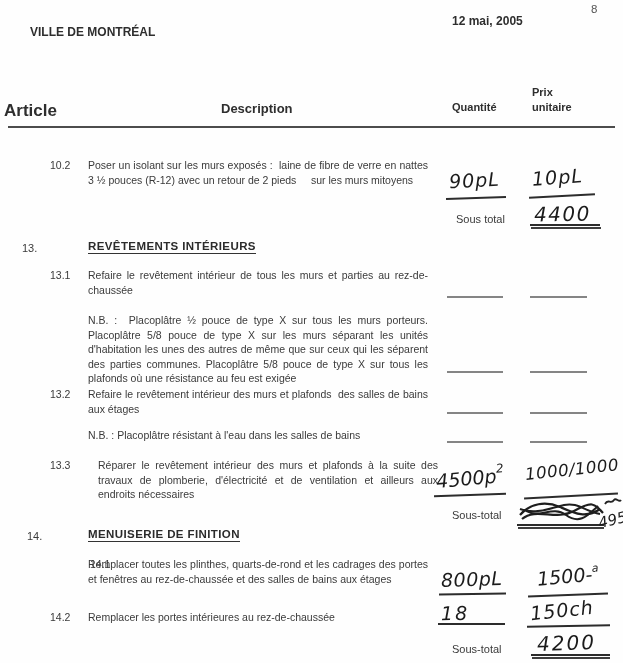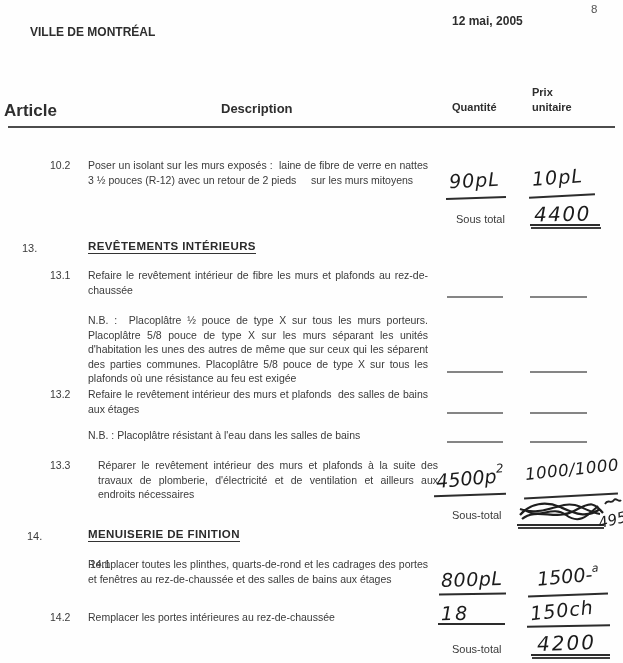--- a/index.html
+++ b/index.html
@@ -48,21 +48,21 @@
 
   <div class="abs typed" style="left:456px;top:212px;font-size:11px;">Sous total</div>
   <div class="hw" style="left:534px;top:202px;font-size:20px;letter-spacing:1.5px;transform:rotate(-1deg);">4400</div>
   <div class="hw-line" style="left:530px;top:224px;width:70px;"></div>
   <div class="hw-line" style="left:531px;top:227px;width:70px;height:2.4px;background:#3d3d3d;"></div>
 
   <div class="abs typed" style="left:22px;top:241px;font-size:11px;">13.</div>
   <div class="abs sect-title" style="left:88px;top:240px;">REVÊTEMENTS INTÉRIEURS</div>
 
   <div class="abs typed" style="left:50px;top:268px;">13.1</div>
-  <div class="abs typed desc" style="left:88px;top:268px;">Refaire le revêtement intérieur de fibre les murs et plafonds au rez-de-chaussée</div>
+  <div class="abs typed desc" style="left:88px;top:268px;">Refaire le revêtement intérieur de tous les murs et parties au rez-de-chaussée</div>
   <div class="abs bline" style="left:447px;top:296px;width:56px;"></div>
   <div class="abs bline" style="left:530px;top:296px;width:57px;"></div>
 
   <div class="abs typed desc" style="left:88px;top:313px;">N.B. :  Placoplâtre ½ pouce de type X sur tous les murs porteurs. Placoplâtre 5/8 pouce de type X sur les murs séparant les unités d'habitation les unes des autres de même que sur ceux qui les séparent des parties communes. Placoplâtre 5/8 pouce de type X sur tous les plafonds où une résistance au feu est exigée</div>
   <div class="abs bline" style="left:447px;top:371px;width:56px;"></div>
   <div class="abs bline" style="left:530px;top:371px;width:57px;"></div>
 
   <div class="abs typed" style="left:50px;top:387px;">13.2</div>
   <div class="abs typed desc" style="left:88px;top:387px;">Refaire le revêtement intérieur des murs et plafonds  des salles de bains aux étages</div>
   <div class="abs bline" style="left:447px;top:412px;width:56px;"></div>

